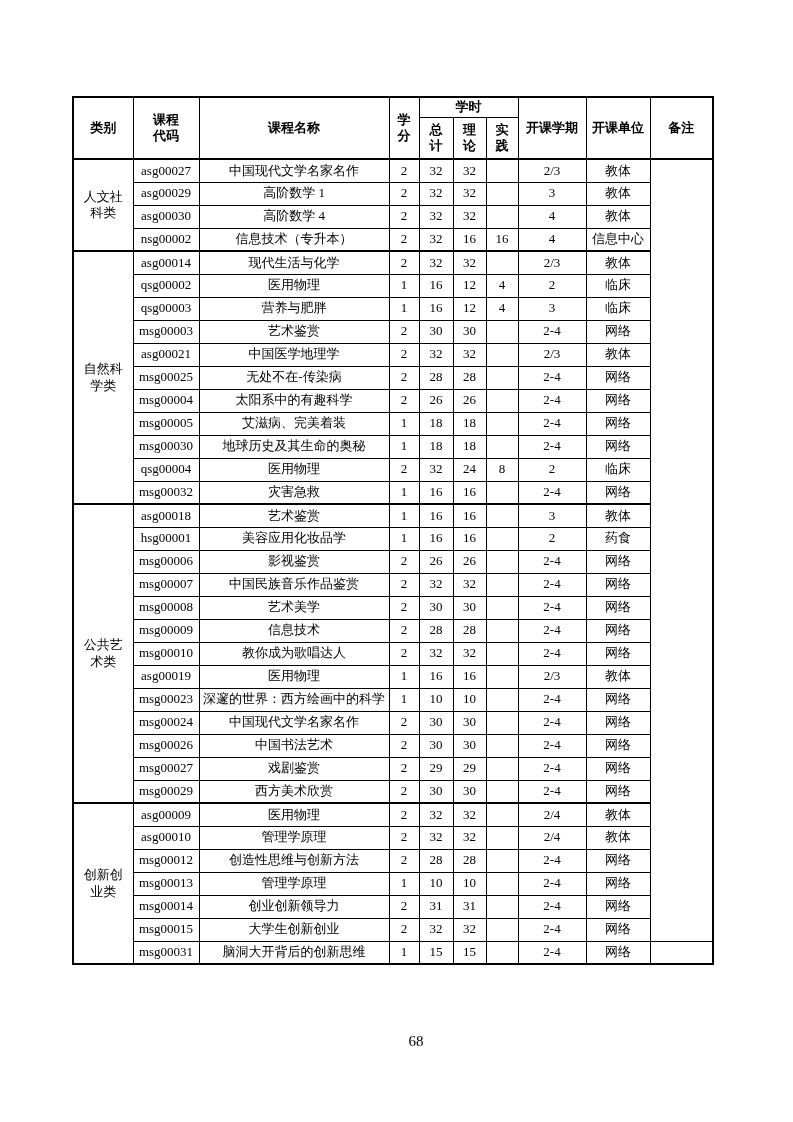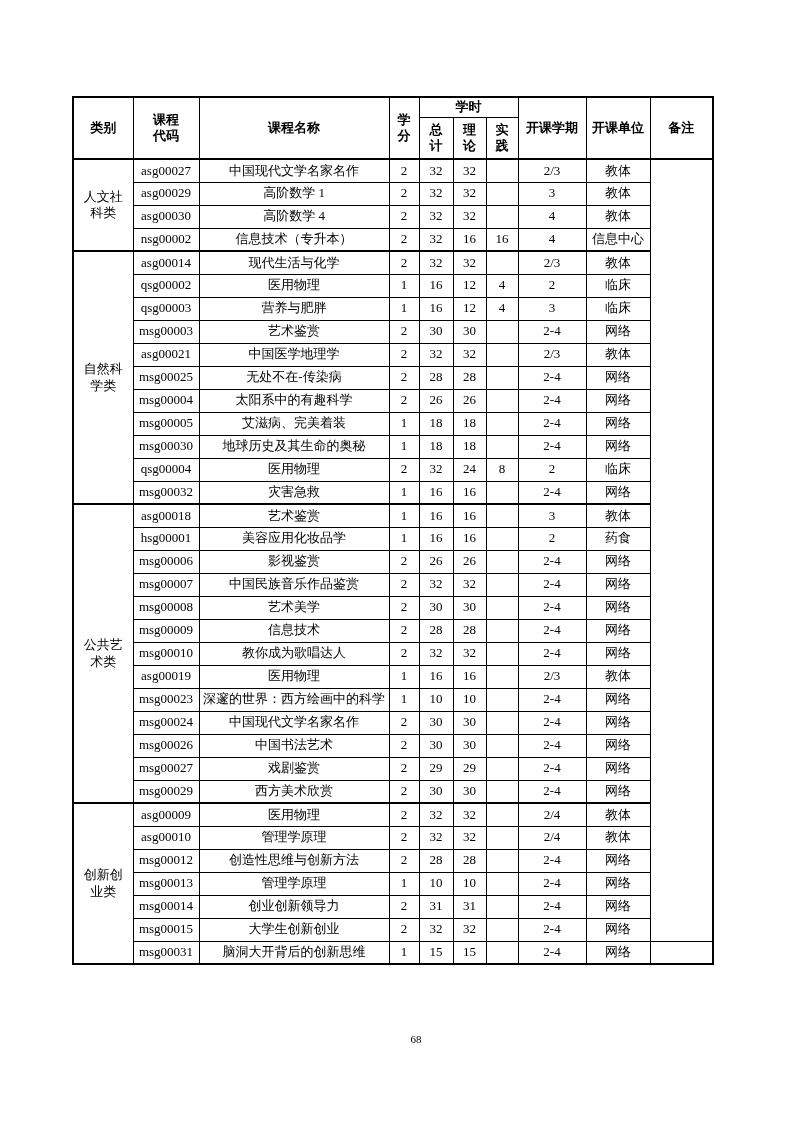--- a/index.html
+++ b/index.html
@@ -41,21 +41,21 @@
   .course-table thead tr.hrow2 { height: 42px; }
   .course-table thead th.hb { border-bottom: 2px solid #000000; }
   .course-table tbody tr { height: 23px; }
   .course-table tbody tr.group-start td { border-top: 2px solid #000000; }
   .page-number {
     position: absolute;
     left: 0;
     right: 0;
     top: 1033px;
     text-align: center;
-    font-size: 11px;
+    font-size: 15px;
     margin-left: 39px;
   }
 </style>
 </head>
 <body>
 
 <div class="page">
 
   <table class="course-table">
     <colgroup>

